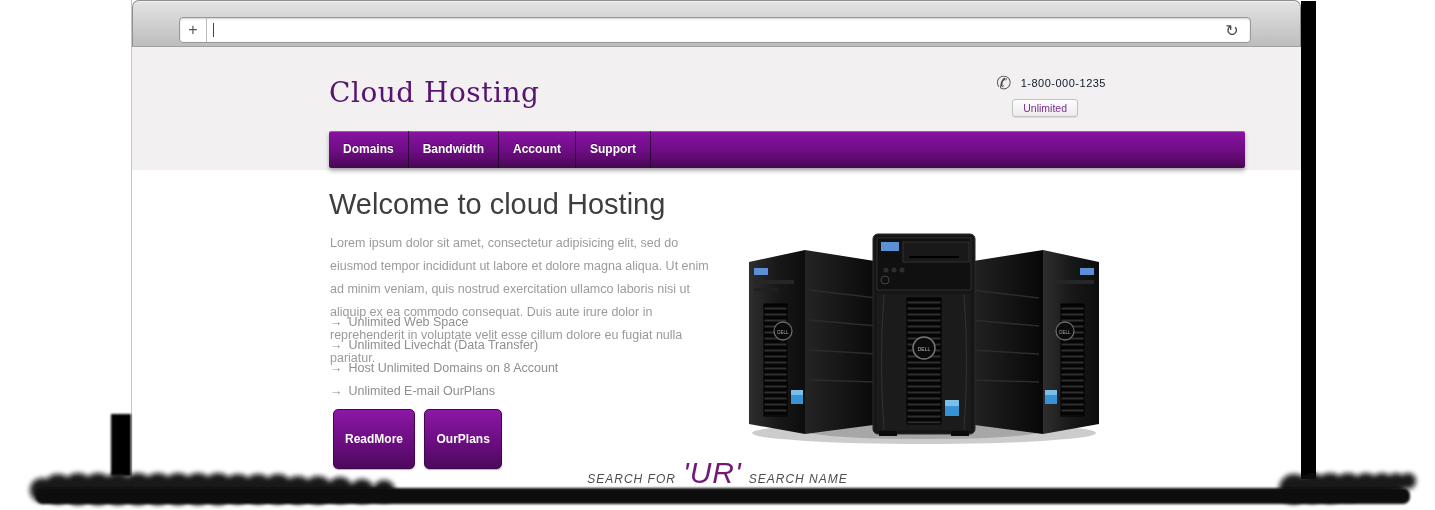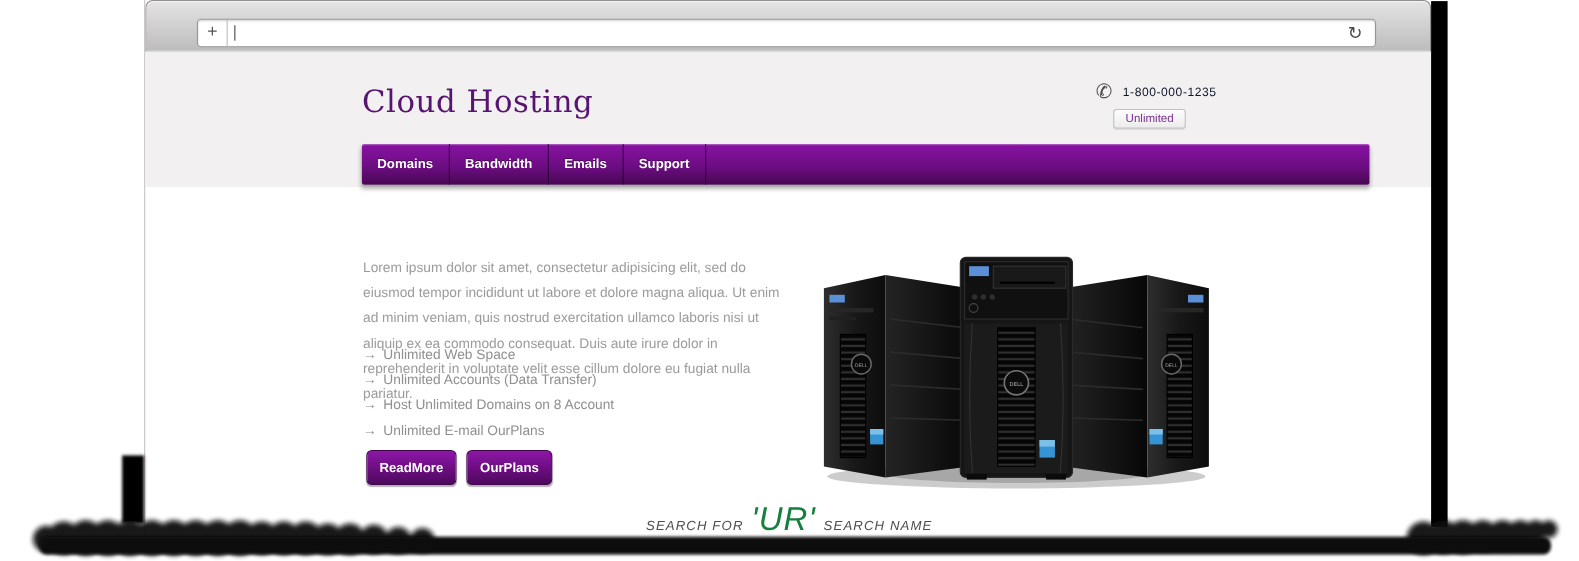--- a/index.html
+++ b/index.html
@@ -44,28 +44,28 @@
     text-shadow:0 -1px 0 rgba(0,0,0,.4);cursor:pointer;}
 
   .page-title{position:absolute;left:0;top:188px;margin:0;font-size:29px;font-weight:400;color:#3e3e3e;}
   .intro{position:absolute;left:1px;top:232px;width:393px;margin:0;font-size:12.5px;line-height:23px;color:#9b9b9b;}
   .features{position:absolute;left:1px;top:316px;margin:0;padding:0;list-style:none;}
   .features li{font-size:12.5px;color:#8f8f8f;margin-bottom:10px;line-height:13px;}
   .features .arrow{margin-right:6px;color:#8f8f8f;}
   .btn-row{position:absolute;left:4px;top:409px;}
   .pbtn{display:inline-block;margin-right:5px;border:1px solid #41064d;border-radius:5px;
     background:linear-gradient(#8d17a6,#6b0d81 55%,#4d0a5c);color:#fff;font-size:12px;font-weight:bold;
-    padding:8px 11px;cursor:pointer;box-shadow:0 1px 1px rgba(0,0,0,.3);text-align:center;}
+    padding:22px 11px;cursor:pointer;box-shadow:0 1px 1px rgba(0,0,0,.3);text-align:center;}
 
   .servers{position:absolute;left:414px;top:228px;width:362px;height:218px;}
 
   .domain-search{position:absolute;left:50%;top:456px;transform:translateX(-50%);
     white-space:nowrap;display:flex;align-items:baseline;gap:7px;font-style:italic;}
   .ds-small{font-size:12px;color:#4d4d4d;letter-spacing:1px;}
-  .ds-big{font-size:30px;color:#15803d;letter-spacing:1px;}
+  .ds-big{font-size:30px;color:#701a75;letter-spacing:1px;}
 
   
   .right-edge{position:absolute;left:1301px;top:1px;width:15px;height:478px;background:#000;z-index:4;}
   .shadow-svg{position:absolute;left:0;top:400px;z-index:5;pointer-events:none;}
 </style>
 </head>
 <body>
 
 <div class="stage">
 
@@ -89,30 +89,31 @@
       <div class="phone">
         <span class="phone-ico">✆</span>
         <span class="phone-num">1-800-000-1235</span>
       </div>
 
       <button class="livechat">Unlimited</button>
 
       <nav class="navbar">
         <a class="nav-item">Domains</a>
         <a class="nav-item">Bandwidth</a>
-        <a class="nav-item">Emails</a>
+        <a class="nav-item">Account</a>
         <a class="nav-item">Support</a>
       </nav>
 
+      <h1 class="page-title">Welcome to cloud Hosting</h1>
 
       <p class="intro">Lorem ipsum dolor sit amet, consectetur adipisicing elit, sed do eiusmod tempor incididunt ut labore et dolore magna aliqua. Ut enim ad minim veniam, quis nostrud exercitation ullamco laboris nisi ut aliquip ex ea commodo consequat. Duis aute irure dolor in reprehenderit in voluptate velit esse cillum dolore eu fugiat nulla pariatur.</p>
 
       <ul class="features">
         <li><span class="arrow">→</span><span>Unlimited Web Space</span></li>
-        <li><span class="arrow">→</span><span>Unlimited Accounts (Data Transfer)</span></li>
+        <li><span class="arrow">→</span><span>Unlimited Livechat (Data Transfer)</span></li>
         <li><span class="arrow">→</span><span>Host Unlimited Domains on 8 Account</span></li>
         <li><span class="arrow">→</span><span>Unlimited E-mail OurPlans</span></li>
       </ul>
 
       <div class="btn-row">
         <button class="pbtn">ReadMore</button>
         <button class="pbtn">OurPlans</button>
       </div>
 
       <svg class="servers" viewBox="0 0 362 218">

